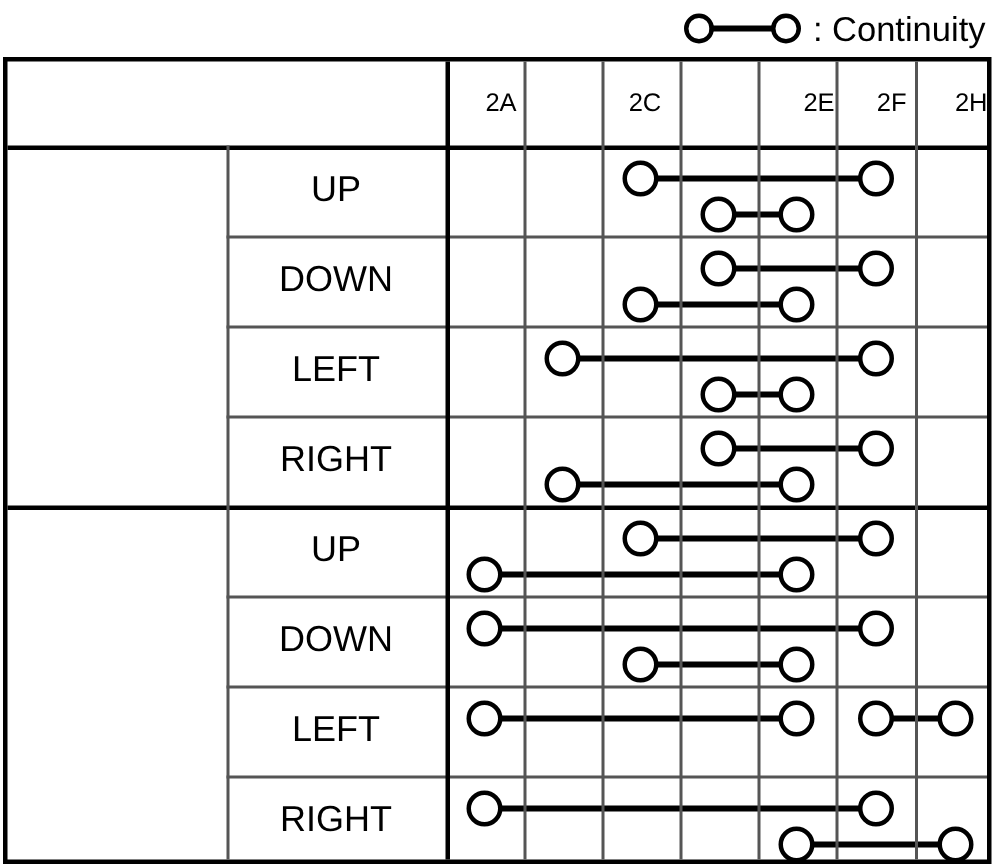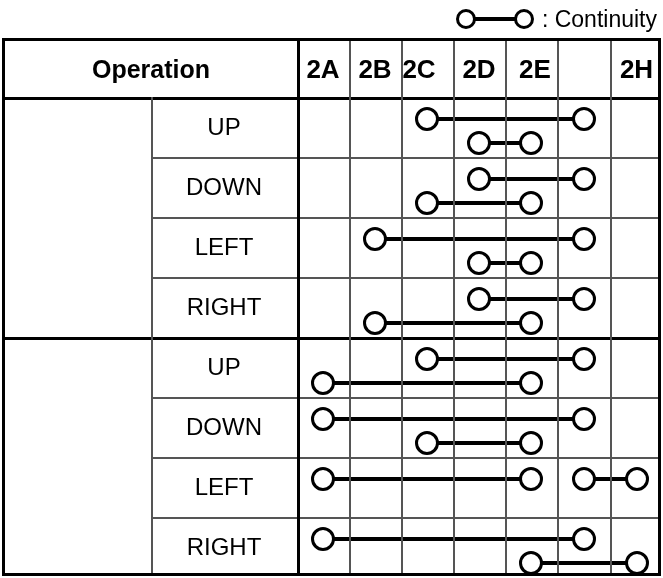--- a/index.html
+++ b/index.html
@@ -102,22 +102,23 @@
     display: flex;
     align-items: center;
     justify-content: center;
     box-sizing: border-box;
   }
   .hdr-operation {
     font-size: 25px;
     font-weight: bold;
   }
   .hdr-pin {
-    font-size: 26px;
-    font-weight: bold;
+    font-size: 17px;
+    font-weight: normal;
+    margin-left: 11px;
   }
   .side-label {
     font-size: 21px;
   }
   .dir-label {
     font-size: 24px;
   }
 
   
   .conn {
@@ -152,26 +153,24 @@
   <span class="legend-symbol">
     <span class="lnode left"></span>
     <span class="lwire"></span>
     <span class="lnode right"></span>
   </span>
   <span id="legend-label">: Continuity</span>
 </div>
 
 <div id="table-wrap">
   <div id="grid">
-      <div class="cell hdr-operation" style="left: 0px; top: 0px; width: 292px; height: 56px;">Operation</div>
       <div class="cell hdr-pin" style="left: 292px; top: 0px; width: 52px; height: 56px;">2A</div>
-      <div class="cell hdr-pin" style="left: 344px; top: 0px; width: 52px; height: 56px;">2B</div>
       <div class="cell hdr-pin" style="left: 388px; top: 0px; width: 52px; height: 56px;">2C</div>
-      <div class="cell hdr-pin" style="left: 448px; top: 0px; width: 52px; height: 56px;">2D</div>
       <div class="cell hdr-pin" style="left: 500px; top: 0px; width: 60px; height: 56px;">2E</div>
+      <div class="cell hdr-pin" style="left: 552px; top: 0px; width: 53px; height: 56px;">2F</div>
       <div class="cell hdr-pin" style="left: 605px; top: 0px; width: 53px; height: 56px;">2H</div>
       <div class="cell dir-label" style="left: 146px; top: 56px; width: 146px; height: 60px;">UP</div>
       <div class="hline" style="top: 116px; left: 146px; right: 0px;"></div>
       <div class="conn" style="left: 422px; top: 78px; width: 156.5px;">
         <span class="wire"></span>
         <span class="node a"></span>
         <span class="node b"></span>
       </div>
       <div class="conn" style="left: 474px; top: 102px; width: 52px;">
         <span class="wire"></span>

